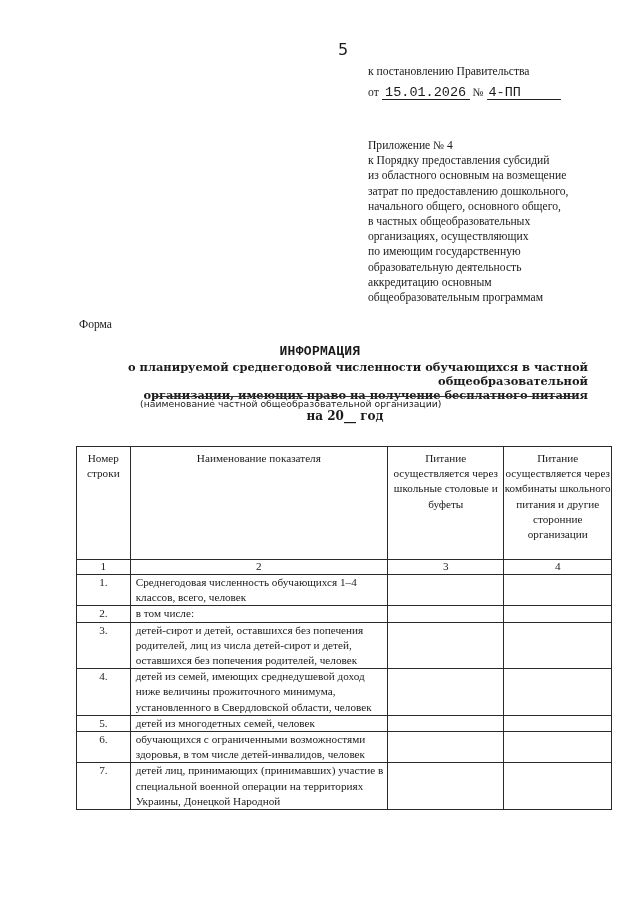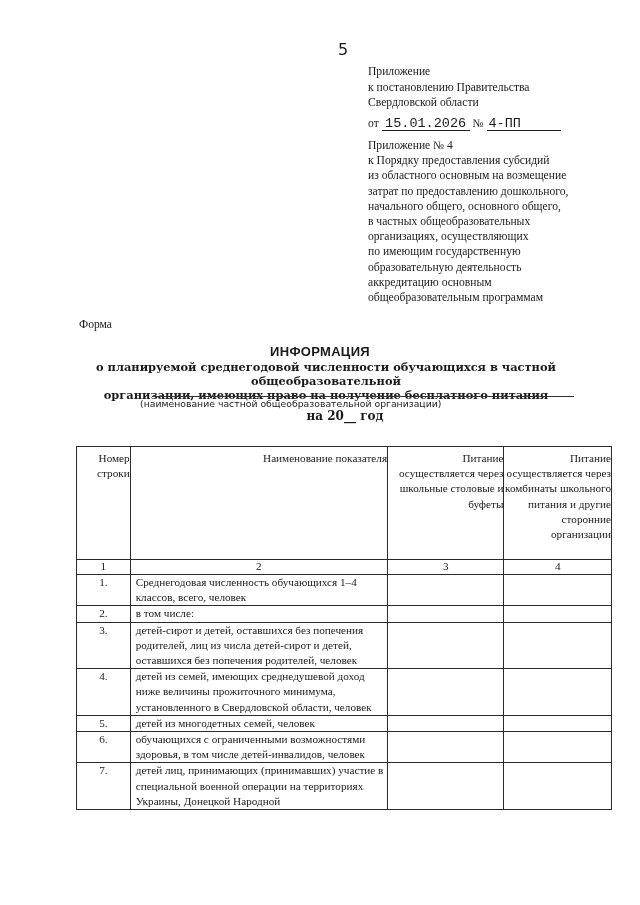--- a/index.html
+++ b/index.html
@@ -9,51 +9,49 @@
       color: #1a1a1a;
     }
     .abs { position: absolute; }
     .page-num { left: 338px; top: 40px; font-size: 16px; font-family: "DejaVu Sans", sans-serif; }
     .appx { left: 368px; top: 64px; font-size: 11.6px; line-height: 15.6px; white-space: nowrap; }
     .appx .u { display: inline-block; border-bottom: 1px solid #222; font-family: "Liberation Mono", "DejaVu Sans Mono", monospace; font-size: 13.5px; padding: 0 2px; line-height: 13px; }
     .appx .u.date { width: 84px; text-align: center; margin-top: 6px; }
     .appx .u.num { width: 70px; }
     .appx4 { left: 368px; top: 138px; font-size: 11.6px; line-height: 15.2px; white-space: nowrap; }
     .forma { left: 79px; top: 318px; font-size: 11.6px; }
-    .title { left: 0; width: 640px; text-align: center; top: 344px; font-size: 13px; font-weight: bold; font-family: Liberation Sans, sans-serif; letter-spacing: 0.3px; }
-    .subtitle { left: 56px; width: 540px; text-align: center; top: 360px; font-size: 11.4px; font-weight: bold; line-height: 14px; font-family: "DejaVu Serif", serif; }
+    .title { left: 0; width: 640px; text-align: center; top: 344px; font-size: 13px; font-weight: bold; font-family: Liberation Mono, monospace; letter-spacing: 0.3px; }
+    .subtitle { left: 48px; width: 540px; text-align: right; top: 360px; font-size: 11.4px; font-weight: bold; line-height: 14px; font-family: "DejaVu Serif", serif; }
     .org-line { left: 152px; top: 396px; width: 422px; border-top: 1px solid #333; }
     .org-caption { left: 140px; width: 410px; top: 398px; font-size: 9.3px; font-family: "DejaVu Sans", sans-serif; }
     .year { left: 140px; width: 410px; text-align: center; top: 409px; font-size: 12px; font-weight: bold; font-family: "DejaVu Serif", serif; }
     table.info {
       position: absolute; left: 76px; top: 446px; width: 536px;
       border-collapse: collapse; font-size: 11.2px; line-height: 15.2px;
     }
     table.info td, table.info th {
       border: 1px solid #2a2a2a; padding: 0; vertical-align: top; font-weight: normal;
     }
     table.info th { text-align: center; padding-top: 4px; }
     .c1 { width: 53px; text-align: center; }
     .c2 { width: 259px; }
     .c3 { width: 116px; margin-top: 16px; }
     .c4 { width: 107px; }
     td.num { text-align: center; }
     td.txt { padding-left: 5px !important; padding-right: 2px !important; }
-    tr.hdr th { height: 108px; text-align: right; }
+    tr.hdr th { height: 108px; }
     tr.idx td { text-align: center; height: 14px; line-height: 13px; }
   </style>
 </head>
 <body>
 
 <div class="abs page-num">5</div>
 
 <div class="abs appx">
-  <div>Приложение</div>
   <div>к постановлению Правительства</div>
-  <div>Свердловской области</div>
   <div>
     <span>от</span>
     <span class="u date">15.01.2026</span>
     <span>№</span>
     <span class="u num">4-ПП</span>
   </div>
 </div>
 
 <div class="abs appx4">
   <div>Приложение № 4</div>

